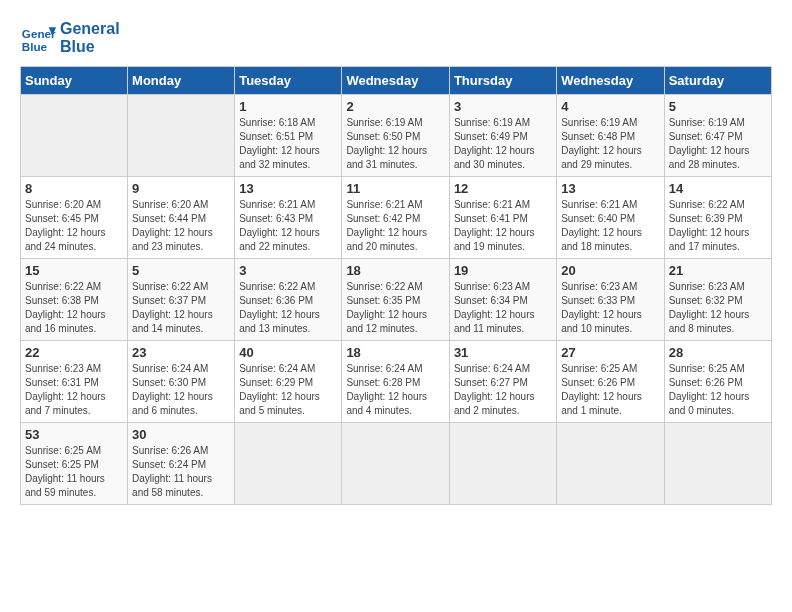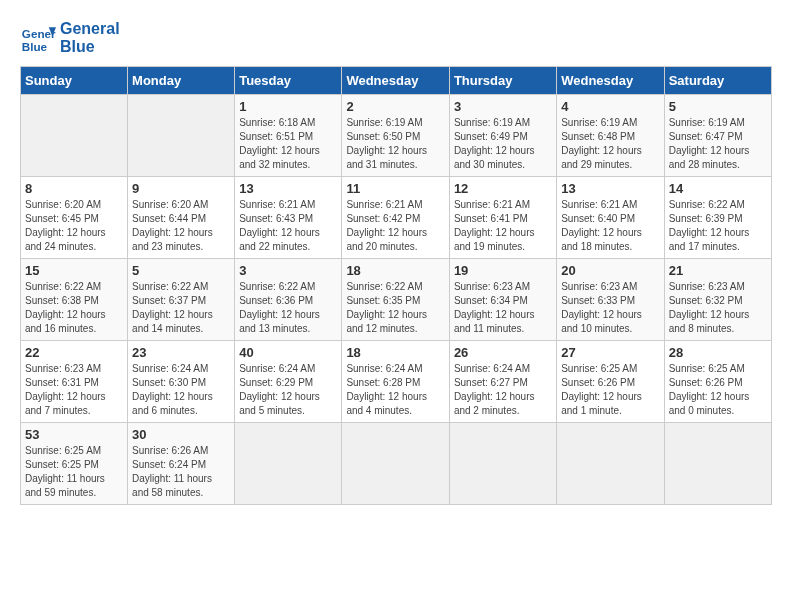--- a/index.html
+++ b/index.html
@@ -209,21 +209,21 @@
         </td>
         <td>
           <span class="day-num">40</span>
           <div class="day-info">Sunrise: 6:24 AM<br>Sunset: 6:29 PM<br>Daylight: 12 hours<br>and 5 minutes.</div>
         </td>
         <td>
           <span class="day-num">18</span>
           <div class="day-info">Sunrise: 6:24 AM<br>Sunset: 6:28 PM<br>Daylight: 12 hours<br>and 4 minutes.</div>
         </td>
         <td>
-          <span class="day-num">26</span>
+          <span class="day-num">31</span>
           <div class="day-info">Sunrise: 6:24 AM<br>Sunset: 6:27 PM<br>Daylight: 12 hours<br>and 2 minutes.</div>
         </td>
         <td>
           <span class="day-num">27</span>
           <div class="day-info">Sunrise: 6:25 AM<br>Sunset: 6:26 PM<br>Daylight: 12 hours<br>and 1 minute.</div>
         </td>
         <td>
           <span class="day-num">28</span>
           <div class="day-info">Sunrise: 6:25 AM<br>Sunset: 6:26 PM<br>Daylight: 12 hours<br>and 0 minutes.</div>
         </td>

